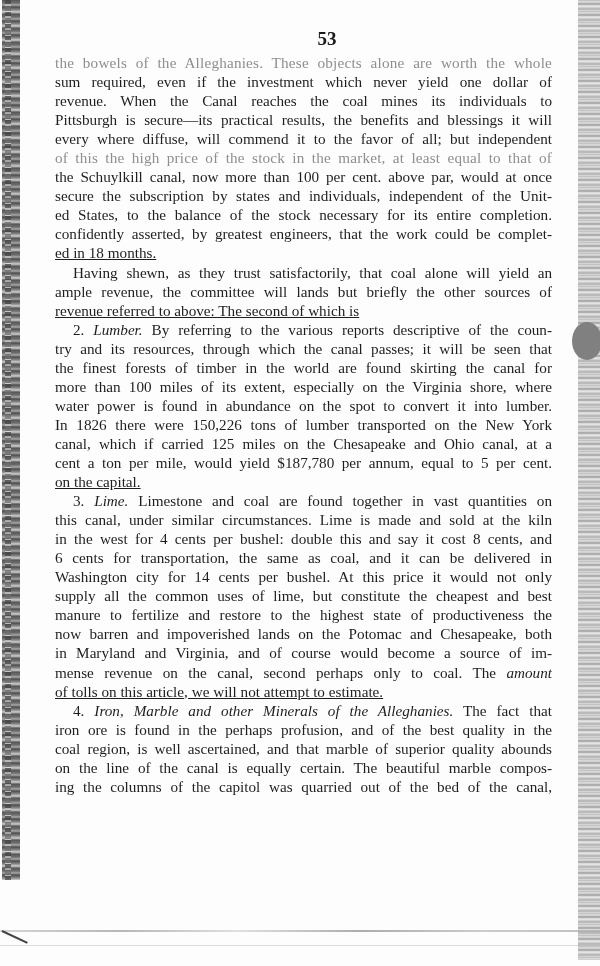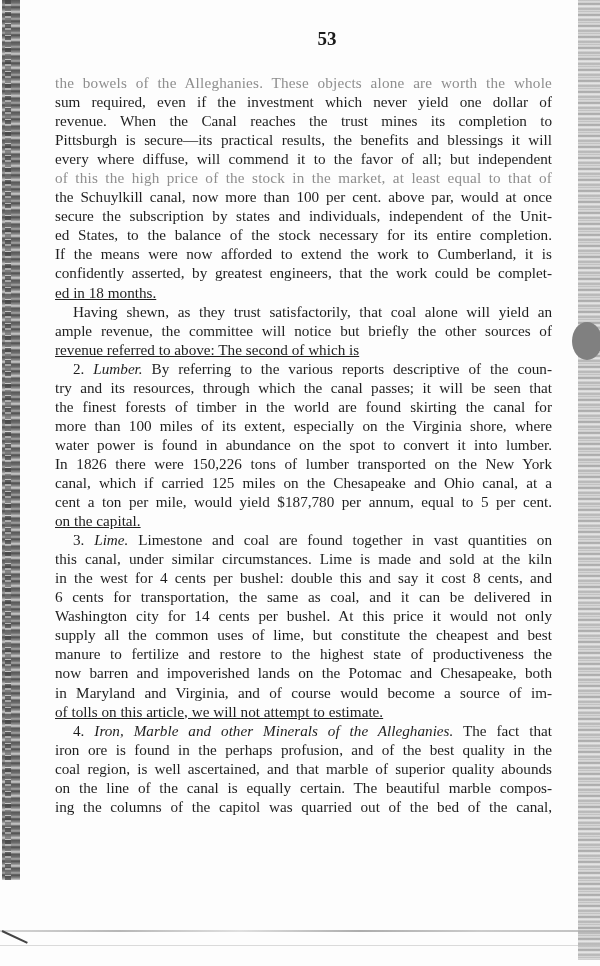--- a/index.html
+++ b/index.html
@@ -36,21 +36,21 @@
   .corner-mark {
     position: absolute; left: 2px; top: 930px; width: 28px; height: 2px;
     background: #444; transform: rotate(25deg); transform-origin: left center;
   }
   .page-number {
     position: absolute; left: 0; width: 600px; top: 28px; text-align: center;
     font-family: "Liberation Serif", "DejaVu Serif", serif; font-weight: bold;
     font-size: 19px; color: #1a1a1a; padding-left: 27px;
   }
   .text-block {
-    position: absolute; left: 55px; top: 73px; width: 497px;
+    position: absolute; left: 55px; top: 53px; width: 497px;
     font-family: "Liberation Serif", "DejaVu Serif", serif; font-size: 15.2px;
     color: #1e1e1e;
   }
   .line {
     height: 19.05px; line-height: 19.05px; white-space: nowrap;
     text-align: justify; text-align-last: justify; overflow: hidden;
   }
   .line.last { text-align-last: left; text-decoration: underline; }
   .line.indent { padding-left: 18px; }
   .line.faded { color: #8e8e8e; letter-spacing: 0.2px; }
@@ -66,51 +66,51 @@
   </div>
   <div class="bottom-edge"></div>
   <div class="bottom-edge2"></div>
   <div class="corner-mark"></div>
 
   <div class="page-number">53</div>
 
   <div class="text-block" id="text-block">
       <div class="line faded"><span>the bowels of the Alleghanies.  These objects alone are worth the whole</span></div>
       <div class="line"><span>sum required, even if the investment which never yield one dollar of</span></div>
-      <div class="line"><span>revenue.  When the Canal reaches the trust mines its completion to</span></div>
+      <div class="line"><span>revenue.  When the Canal reaches the coal mines its individuals to</span></div>
       <div class="line"><span>Pittsburgh is secure—its practical results, the benefits and blessings it will</span></div>
       <div class="line"><span>every where diffuse, will commend it to the favor of all; but independent</span></div>
       <div class="line faded"><span>of this the high price of the stock in the market, at least equal to that of</span></div>
       <div class="line"><span>the Schuylkill canal, now more than 100 per cent. above par, would at once</span></div>
       <div class="line"><span>secure the subscription by states and individuals, independent of the Unit-</span></div>
       <div class="line"><span>ed States, to the balance of the stock necessary for its entire completion.</span></div>
-      <div class="line"><span>If the means were now afforded to extend the work to Cumberland, it is</span></div>
       <div class="line"><span>confidently asserted, by greatest engineers, that the work could be complet-</span></div>
       <div class="line last"><span>ed in 18 months.</span></div>
       <div class="line indent"><span>Having shewn, as they trust satisfactorily, that coal alone will yield an</span></div>
-      <div class="line"><span>ample revenue, the committee will notice but briefly the other sources of</span></div>
+      <div class="line"><span>ample revenue, the committee will lands but briefly the other sources of</span></div>
       <div class="line last"><span>revenue referred to above:  The second of which is</span></div>
       <div class="line indent"><span>2. </span><em>Lumber.</em>  <span>By referring to the various reports descriptive of the coun-</span></div>
       <div class="line"><span>try and its resources, through which the canal passes; it will be seen that</span></div>
       <div class="line"><span>the finest forests of timber in the world are found skirting the canal for</span></div>
       <div class="line"><span>more than 100 miles of its extent, especially on the Virginia shore, where</span></div>
       <div class="line"><span>water power is found in abundance on the spot to convert it into lumber.</span></div>
       <div class="line"><span>In 1826 there were 150,226 tons of lumber transported on the New York</span></div>
       <div class="line"><span>canal, which if carried 125 miles on the Chesapeake and Ohio canal, at a</span></div>
       <div class="line"><span>cent a ton per mile, would yield $187,780 per annum, equal to 5 per cent.</span></div>
       <div class="line last"><span>on the capital.</span></div>
       <div class="line indent"><span>3. </span><em>Lime.</em>  <span>Limestone and coal are found together in vast quantities on</span></div>
       <div class="line"><span>this canal, under similar circumstances.  Lime is made and sold at the kiln</span></div>
       <div class="line"><span>in the west for 4 cents per bushel: double this and say it cost 8 cents, and</span></div>
       <div class="line"><span>6 cents for transportation, the same as coal, and it can be delivered in</span></div>
       <div class="line"><span>Washington city for 14 cents per bushel.  At this price it would not only</span></div>
       <div class="line"><span>supply all the common uses of lime, but constitute the cheapest and best</span></div>
       <div class="line"><span>manure to fertilize and restore to the highest state of productiveness the</span></div>
       <div class="line"><span>now barren and impoverished lands on the Potomac and Chesapeake, both</span></div>
       <div class="line"><span>in Maryland and Virginia, and of course would become a source of im-</span></div>
+      <div class="line"><span>mense revenue on the canal, second perhaps only to coal.  The</span> <em>amount</em></div>
       <div class="line last"><span>of tolls on this article, we will not attempt to estimate.</span></div>
       <div class="line indent"><span>4. </span><em>Iron, Marble and other Minerals of the Alleghanies.</em>  <span>The fact that</span></div>
       <div class="line"><span>iron ore is found in the perhaps profusion, and of the best quality in the</span></div>
       <div class="line"><span>coal region, is well ascertained, and that marble of superior quality abounds</span></div>
       <div class="line"><span>on the line of the canal is equally certain.  The beautiful marble compos-</span></div>
       <div class="line"><span>ing the columns of the capitol was quarried out of the bed of the canal,</span></div>
     </div>
 </div>
 
 </body></html>

